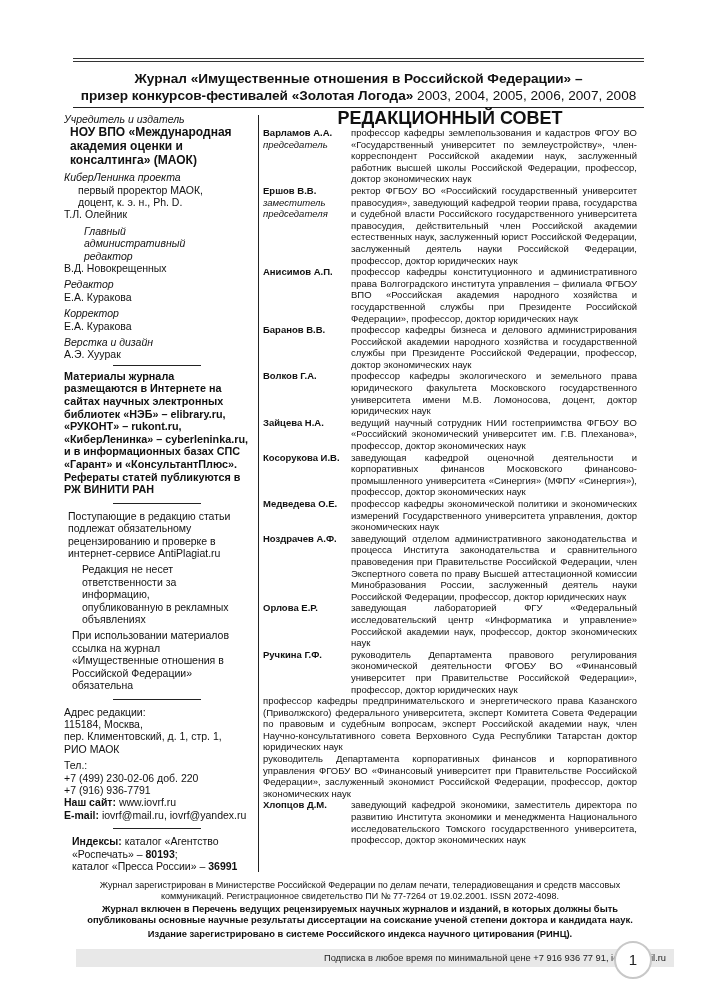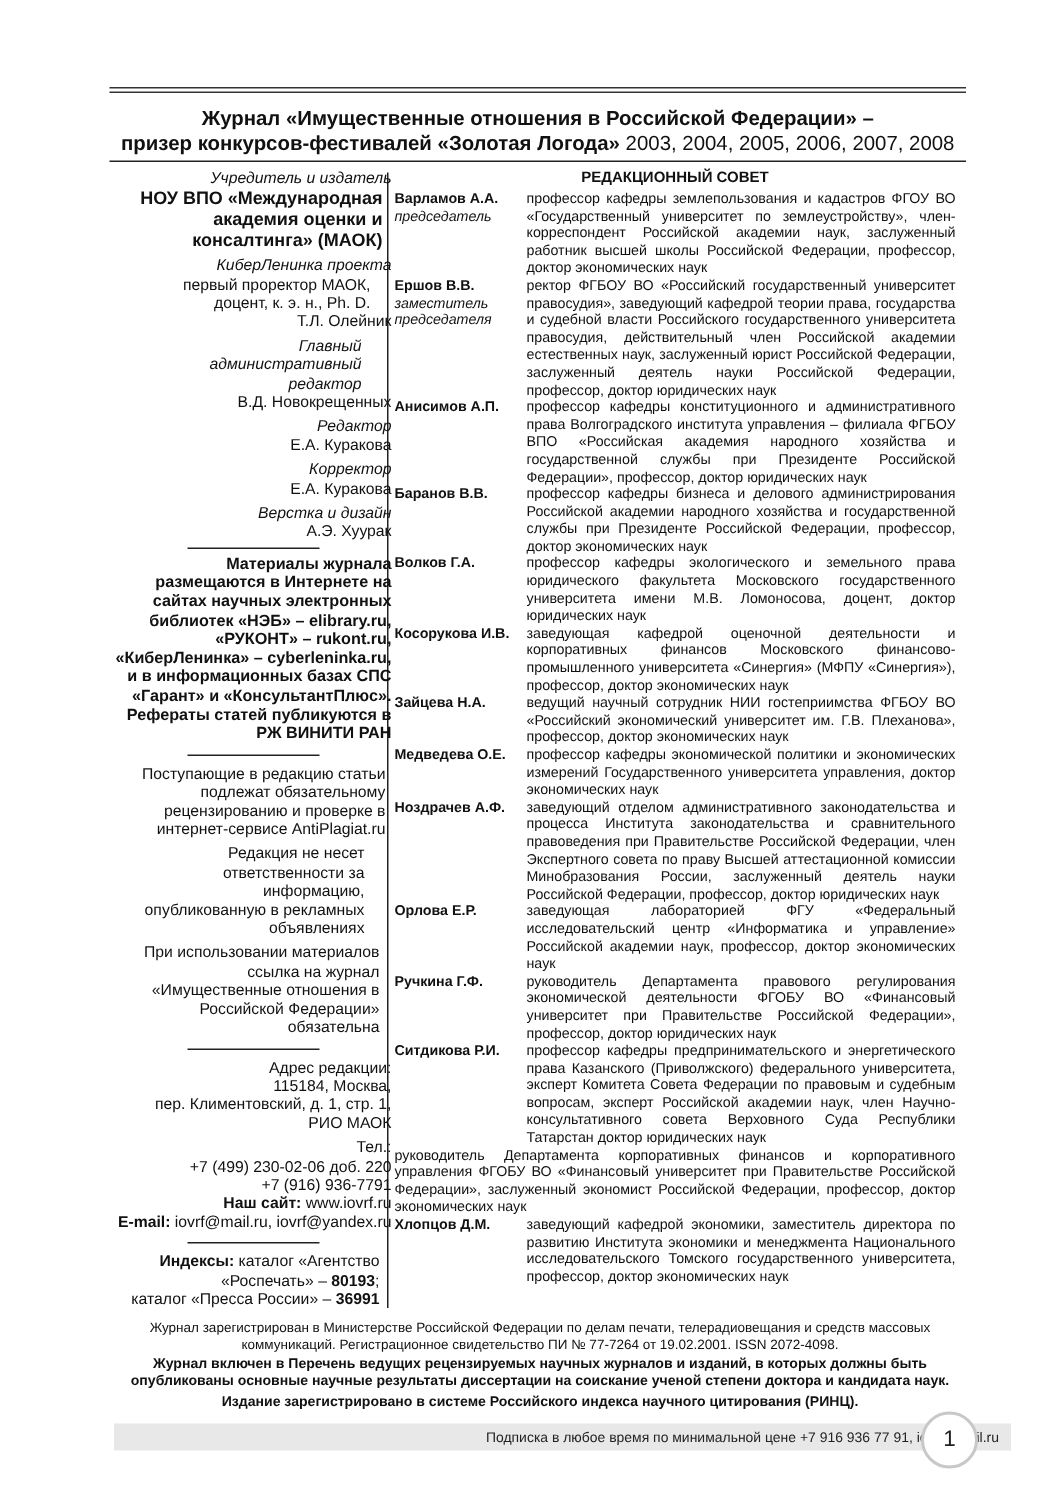--- a/index.html
+++ b/index.html
@@ -3,31 +3,31 @@
 <meta charset="utf-8">
 <style>
   html, body { margin: 0; padding: 0; background: #ffffff; }
   body { width: 707px; height: 1000px; position: relative; overflow: hidden; font-family: "Liberation Sans", sans-serif; color: #111; }
   .top-rule { position: absolute; left: 73px; right: 63px; top: 58px; height: 0; border-top: 1px solid #333; }
   .top-rule2 { position: absolute; left: 73px; right: 63px; top: 61px; height: 0; border-top: 1px solid #333; }
   .masthead { position: absolute; left: 73px; right: 63px; top: 70px; text-align: center; font-size: 13.6px; line-height: 17px; }
   .masthead b { font-weight: bold; }
   .head-rule { position: absolute; left: 73px; right: 63px; top: 107px; border-top: 1.5px solid #222; }
 
-  .left-col { position: absolute; left: 76px; width: 185px; top: 113px; text-align: right; font-size: 10.5px; line-height: 12.4px; }
+  .left-col { position: absolute; left: 64px; width: 185px; top: 113px; text-align: left; font-size: 10.5px; line-height: 12.4px; }
   .vline { position: absolute; left: 258px; top: 115px; width: 0; height: 757px; border-left: 1.5px solid #222; }
   .left-col .it { font-style: italic; }
   .left-col .b { font-weight: normal; }
   .left-col .big { font-weight: bold; font-size: 12px; line-height: 13.6px; }
   .left-col .gap { height: 4px; }
   .left-col .sep { width: 88px; margin: 7px auto 6px; border-top: 1.2px solid #222; }
   .left-col .bb { font-weight: bold; font-size: 10.8px; line-height: 12.6px; }
 
   .board { position: absolute; left: 263px; width: 374px; top: 110px; }
-  .board-title { text-align: center; font-weight: bold; font-size: 10px; line-height: 17px; margin-left: 0; }
+  .board-title { text-align: center; font-weight: bold; font-size: 18px; line-height: 17px; margin-left: 0; }
   .member { display: flex; font-size: 9.5px; line-height: 11.6px; }
   .member .nm { width: 88px; flex: 0 0 88px; }
   .member .nm .name { font-weight: bold; display: block; }
   .member .nm .role { font-style: italic; display: block; }
   .member .desc { flex: 1; text-align: justify; }
 
   .reg { position: absolute; left: 76px; right: 63px; top: 880px; text-align: center; font-size: 9px; line-height: 10.6px; }
   .reg .b { font-weight: bold; font-size: 9.4px; line-height: 10.8px; }
   .reg .gap { height: 3px; }
 
@@ -127,34 +127,34 @@
       </div>
       <div class="member">
         <div class="nm">
           <span class="name">Волков Г.А.</span>
           <span class="role"></span>
         </div>
         <div class="desc">профессор кафедры экологического и земельного права юридического факультета Московского государственного университета имени М.В. Ломоносова, доцент, доктор юридических наук</div>
       </div>
       <div class="member">
         <div class="nm">
+          <span class="name">Зайцева Н.А.</span>
+          <span class="role"></span>
+        </div>
+        <div class="desc">ведущий научный сотрудник НИИ гостеприимства ФГБОУ ВО «Российский экономический университет им. Г.В. Плеханова», профессор, доктор экономических наук</div>
+      </div>
+      <div class="member">
+        <div class="nm">
           <span class="name">Косорукова И.В.</span>
           <span class="role"></span>
         </div>
         <div class="desc">заведующая кафедрой оценочной деятельности и корпоративных финансов Московского финансово-промышленного университета «Синергия» (МФПУ «Синергия»), профессор, доктор экономических наук</div>
       </div>
       <div class="member">
         <div class="nm">
-          <span class="name">Зайцева Н.А.</span>
-          <span class="role"></span>
-        </div>
-        <div class="desc">ведущий научный сотрудник НИИ гостеприимства ФГБОУ ВО «Российский экономический университет им. Г.В. Плеханова», профессор, доктор экономических наук</div>
-      </div>
-      <div class="member">
-        <div class="nm">
           <span class="name">Медведева О.Е.</span>
           <span class="role"></span>
         </div>
         <div class="desc">профессор кафедры экономической политики и экономических измерений Государственного университета управления, доктор экономических наук</div>
       </div>
       <div class="member">
         <div class="nm">
           <span class="name">Ноздрачев А.Ф.</span>
           <span class="role"></span>
         </div>
@@ -168,24 +168,20 @@
         <div class="desc">заведующая лабораторией ФГУ «Федеральный исследовательский центр «Информатика и управление» Российской академии наук, профессор, доктор экономических наук</div>
       </div>
       <div class="member">
         <div class="nm">
           <span class="name">Ручкина Г.Ф.</span>
           <span class="role"></span>
         </div>
         <div class="desc">руководитель Департамента правового регулирования экономической деятельности ФГОБУ ВО «Финансовый университет при Правительстве Российской Федерации», профессор, доктор юридических наук</div>
       </div>
       <div class="member">
-        <div class="nm">
-          <span class="name">Ситдикова Р.И.</span>
-          <span class="role"></span>
-        </div>
         <div class="desc">профессор кафедры предпринимательского и энергетического права Казанского (Приволжского) федерального университета, эксперт Комитета Совета Федерации по правовым и судебным вопросам, эксперт Российской академии наук, член Научно-консультативного совета Верховного Суда Республики Татарстан доктор юридических наук</div>
       </div>
       <div class="member">
         <div class="desc">руководитель Департамента корпоративных финансов и корпоративного управления ФГОБУ ВО «Финансовый университет при Правительстве Российской Федерации», заслуженный экономист Российской Федерации, профессор, доктор экономических наук</div>
       </div>
       <div class="member">
         <div class="nm">
           <span class="name">Хлопцов Д.М.</span>
           <span class="role"></span>
         </div>

